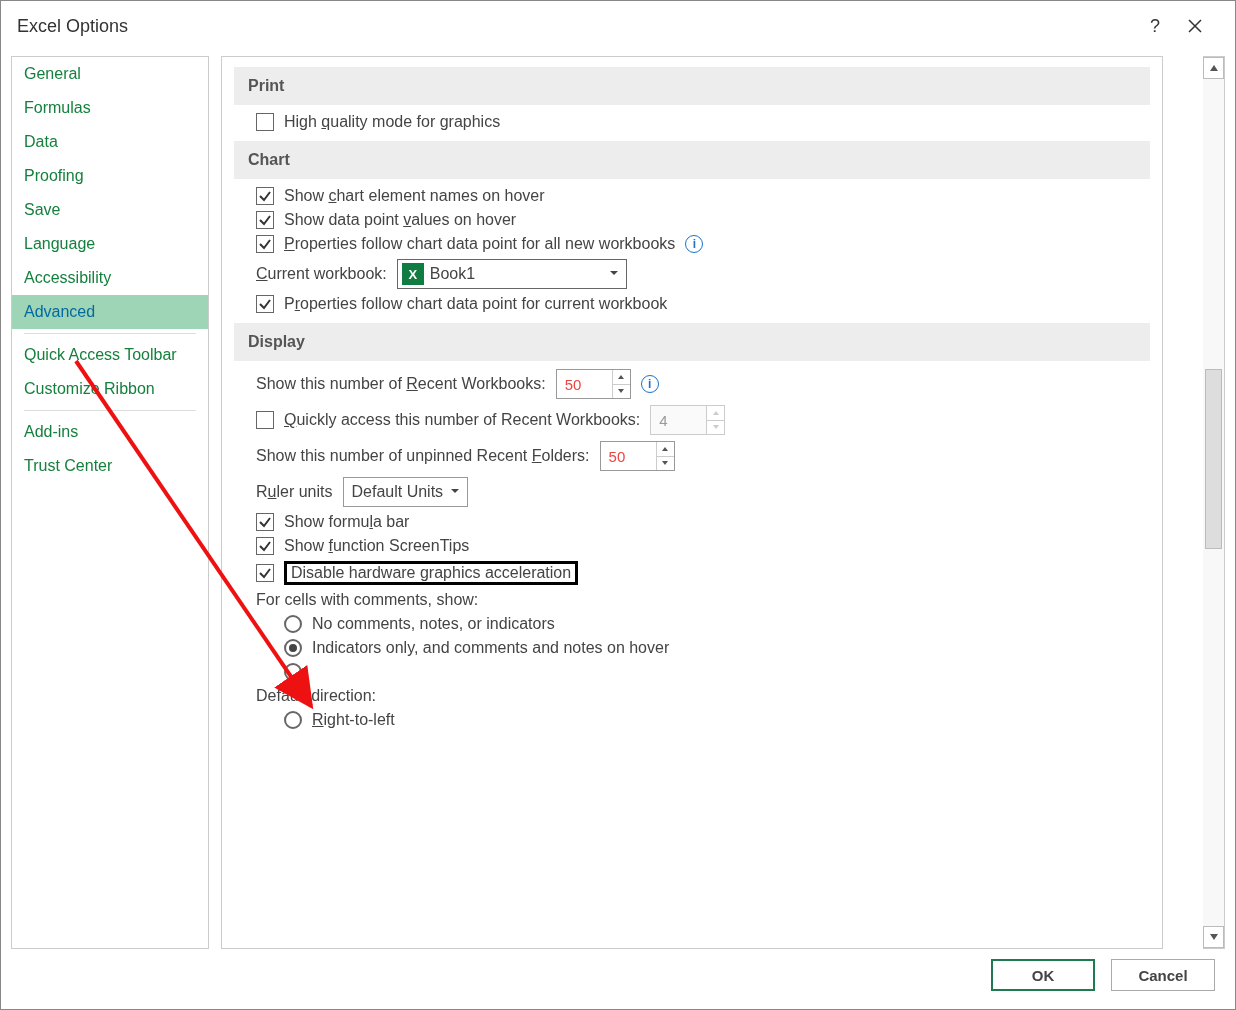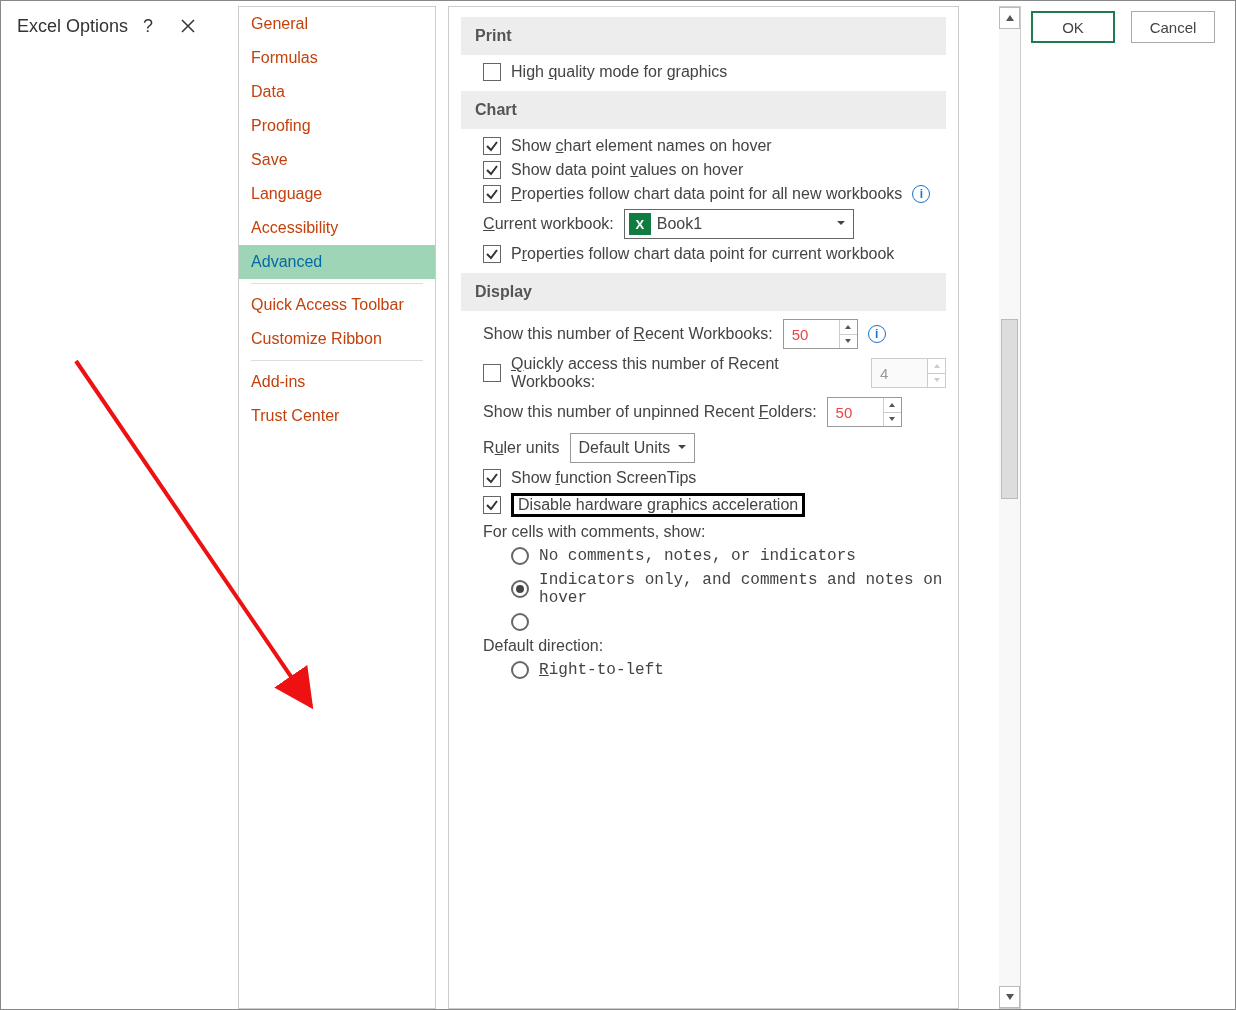--- a/index.html
+++ b/index.html
@@ -8,21 +8,21 @@
     font-family: "Segoe UI", Arial, sans-serif;
     font-size: 15px;
     color: #444;
     background: #fff;
   }
   .dialog {
     width: 1236px;
     height: 1010px;
     border: 1px solid #888;
     display: flex;
-    flex-direction: row;
+    flex-direction: column;
     position: relative;
   }
   .titlebar {
     display: flex;
     align-items: center;
     height: 50px;
     padding: 0 20px 0 16px;
     font-size: 18px;
     color: #333;
   }
@@ -46,21 +46,21 @@
   }
   .sidebar {
     width: 198px;
     border: 1px solid #ccc;
     background: #fff;
     overflow-y:auto;
   }
   .sidebar-item {
     padding: 8px 12px;
     font-size: 16px;
-    color: #c2410c;
+    color: #15803d;
     cursor: pointer;
   }
   .sidebar-item.selected {
     background: #9fd5b7;
     color: #0369a1;
   }
   .sidebar-sep {
     border-top: 1px solid #ddd;
     margin: 4px 12px;
   }
@@ -116,21 +116,21 @@
     margin: 10px 0 8px 0;
   }
   .row {
     display:flex;
     align-items:center;
     margin: 6px 0 6px 22px;
     gap: 10px;
     font-size:16px;
     color:#444;
   }
-  .row.indent { margin-left: 50px; font-family: Liberation Mono, monospace; }
+  .row.indent { margin-left: 50px; }
   .under { text-decoration: underline; }
   .checkbox {
     width: 18px; height:18px;
     border: 1.5px solid #666;
     display:inline-flex;
     align-items:center;
     justify-content:center;
     background:#fff;
     flex-shrink:0;
   }
@@ -241,27 +241,28 @@
     position:absolute;
     pointer-events:none;
   }
   .footer {
     display:flex;
     justify-content:flex-end;
     padding: 10px 20px 18px 0;
     gap: 16px;
   }
   .btn {
-    width: 84px;
+    width: 104px;
     height: 32px;
     display:flex;
     align-items:center;
     justify-content:center;
     font-size:15px;
     background:#fff;
+    font-weight:bold;
   }
   .btn.ok { border: 2px solid #1f7a4f; }
   .btn.cancel { border: 1px solid #aaa; }
   .truncated-row {
     display:flex;
     align-items:center;
     margin-left:22px;
     gap:12px;
     color:#999;
     font-size:16px;
@@ -429,20 +430,28 @@
           <div class="row">
             <span>R<span class="under">u</span>ler units</span>
             <span class="select-box">
               <span>Default Units</span>
               <span class="caret"><svg viewBox="0 0 12 12">
                     <path d="M2 4 L6 8 L10 4 Z"></path>
                   </svg></span>
             </span>
           </div>
 
+          <div class="row">
+            <span class="checkbox checked">
+                <svg viewBox="0 0 14 14">
+                  <path d="M2 7 L6 11 L12 3" stroke="#333" stroke-width="2" fill="none"></path>
+                </svg>
+              </span>
+            <span>Show formu<span class="under">l</span>a bar</span>
+          </div>
 
           <div class="row">
             <span class="checkbox checked">
                 <svg viewBox="0 0 14 14">
                   <path d="M2 7 L6 11 L12 3" stroke="#333" stroke-width="2" fill="none"></path>
                 </svg>
               </span>
             <span>Show <span class="under">f</span>unction ScreenTips</span>
           </div>
 

